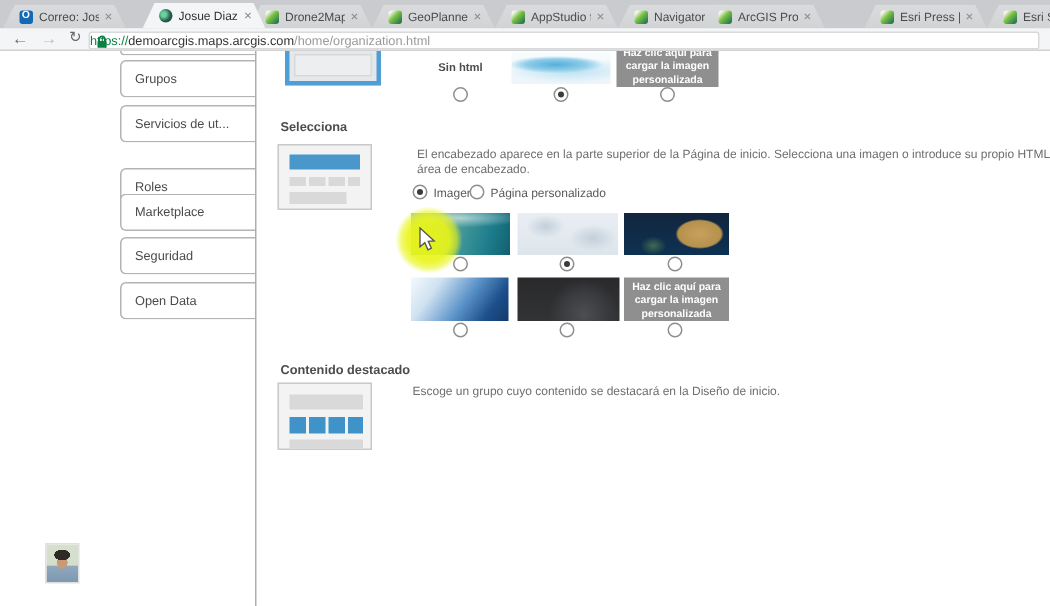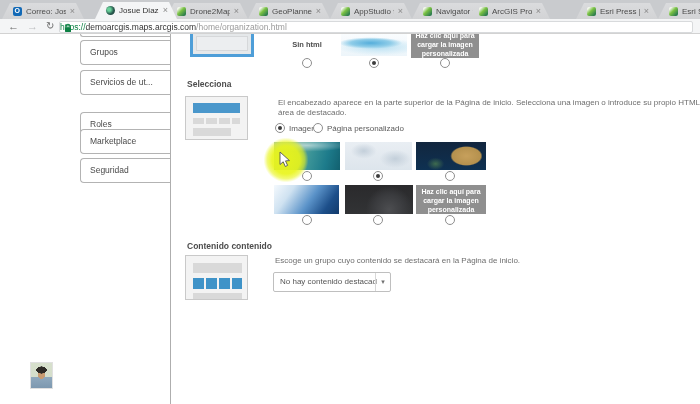--- a/index.html
+++ b/index.html
@@ -169,20 +169,21 @@
 
   <div class="page">
     <div class="divider"></div>
 
     <div class="side-partial"></div>
     <div class="side-item" style="top:35.5px">Servicios de ut...</div>
     <div class="side-item" style="top:6px">Grupos</div>
     <div class="side-item" style="top:78px">Roles</div>
     <div class="side-item" style="top:94.5px">Marketplace</div>
     <div class="side-item" style="top:124px">Seguridad</div>
+    <div class="side-item" style="top:153.5px">Open Data</div>
 
     <div class="fondo-preview">
         <div class="inner"></div>
       </div>
     <div class="label-sm" style="left:274px;top:6px;width:66px">Sin html</div>
     <div class="radio" style="left:302px;top:24px"></div>
     <div class="thumb t-swoosh" style="left:341px;top:-5px;width:66px;height:27px"></div>
     <div class="radio sel" style="left:369px;top:24px"></div>
     <div class="thumb t-upload" style="left:411px;top:-5px;width:68px;height:29px">
       <span>Haz clic aquí para</span>
@@ -196,21 +197,21 @@
     <div class="preview" style="top:62px">
       <div class="pv-blue" style="left:7px;top:6px;width:47px;height:10px"></div>
       <div class="pv-bar" style="left:7px;top:21px;width:11px;height:6px"></div>
       <div class="pv-bar" style="left:20px;top:21px;width:11px;height:6px"></div>
       <div class="pv-bar" style="left:33px;top:21px;width:11px;height:6px"></div>
       <div class="pv-bar" style="left:46px;top:21px;width:8px;height:6px"></div>
       <div class="pv-bar" style="left:7px;top:31px;width:38px;height:8px"></div>
     </div>
 
     <div class="body-txt" style="left:278px;top:64px">El encabezado aparece en la parte superior de la Página de inicio. Selecciona una imagen o introduce su propio HTML para cre</div>
-    <div class="body-txt" style="left:278px;top:74px">área de destacado.</div>
+    <div class="body-txt" style="left:278px;top:74px">área de encabezado.</div>
 
     <div class="radio sel" style="left:275px;top:89px"></div>
     <div class="radio-lbl" style="left:289px;top:90px">Imagen</div>
     <div class="radio" style="left:313px;top:89px"></div>
     <div class="radio-lbl" style="left:327px;top:90px">Página personalizado</div>
 
     <div class="thumb t-teal" style="left:274px;top:108px;width:66px"></div>
     <div class="thumb t-worldmap" style="left:345px;top:108px;width:67px"></div>
     <div class="thumb t-earth" style="left:416px;top:108px;width:70px"></div>
     <div class="radio" style="left:302px;top:137px"></div>
@@ -226,34 +227,30 @@
     </div>
     <div class="radio" style="left:302px;top:181px"></div>
     <div class="radio" style="left:373px;top:181px"></div>
     <div class="radio" style="left:445px;top:181px"></div>
 
     <div class="highlight"></div>
     <svg class="cursor" width="12" height="17" viewBox="0 0 12 17">
       <path d="M1 1 L1 13.5 L4.2 10.8 L6.3 15.5 L8.6 14.4 L6.5 9.9 L10.5 9.6 Z" fill="#ffffff" stroke="#555555" stroke-width="0.9"></path>
     </svg>
 
-    <div class="sect-title" style="left:187px;top:207px">Contenido contenido</div>
+    <div class="sect-title" style="left:187px;top:207px">Contenido destacado</div>
 
     <div class="preview" style="top:221px;height:45px">
       <div class="pv-bar" style="left:7px;top:7px;width:49px;height:10px"></div>
       <div class="pv-blue" style="left:7px;top:22px;width:11px;height:11px;background:#3f93c8"></div>
       <div class="pv-blue" style="left:20px;top:22px;width:11px;height:11px;background:#3f93c8"></div>
       <div class="pv-blue" style="left:33px;top:22px;width:11px;height:11px;background:#3f93c8"></div>
       <div class="pv-blue" style="left:46px;top:22px;width:10px;height:11px;background:#3f93c8"></div>
       <div class="pv-bar" style="left:7px;top:37px;width:49px;height:6px"></div>
     </div>
 
-    <div class="body-txt" style="left:275px;top:222px">Escoge un grupo cuyo contenido se destacará en la Página de inicio.</div>
-
-    <div class="dropdown">
-      <span>No hay contenido destacad</span>
-      <span class="dd-caret"></span>
-    </div>
+    <div class="body-txt" style="left:275px;top:222px">Escoge un grupo cuyo contenido se destacará en la Diseño de inicio.</div>
+
 
     <div class="webcam"></div>
   </div>
 
 </div>
 
 </body></html>

